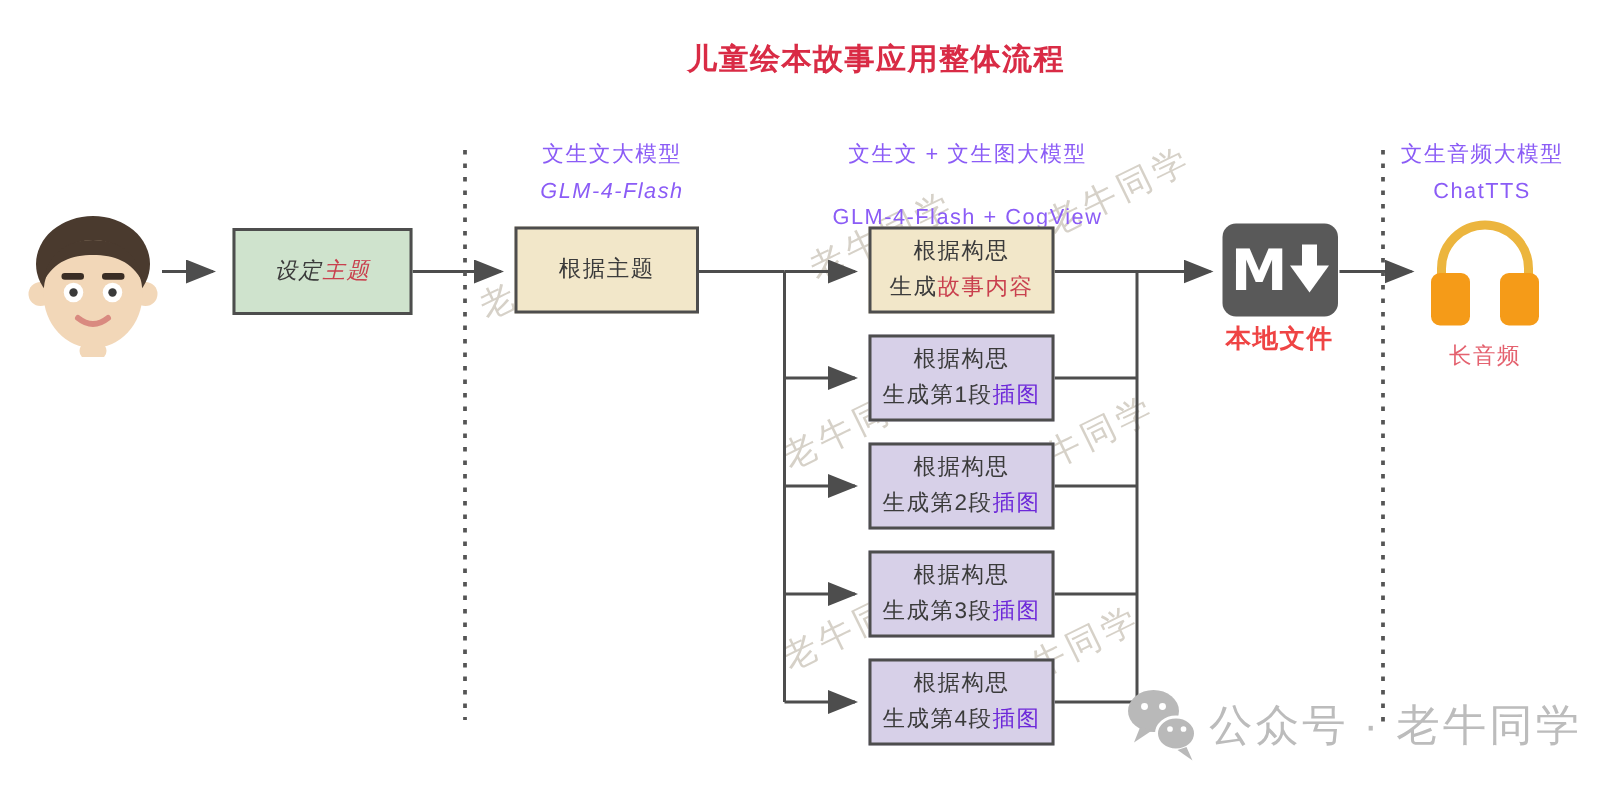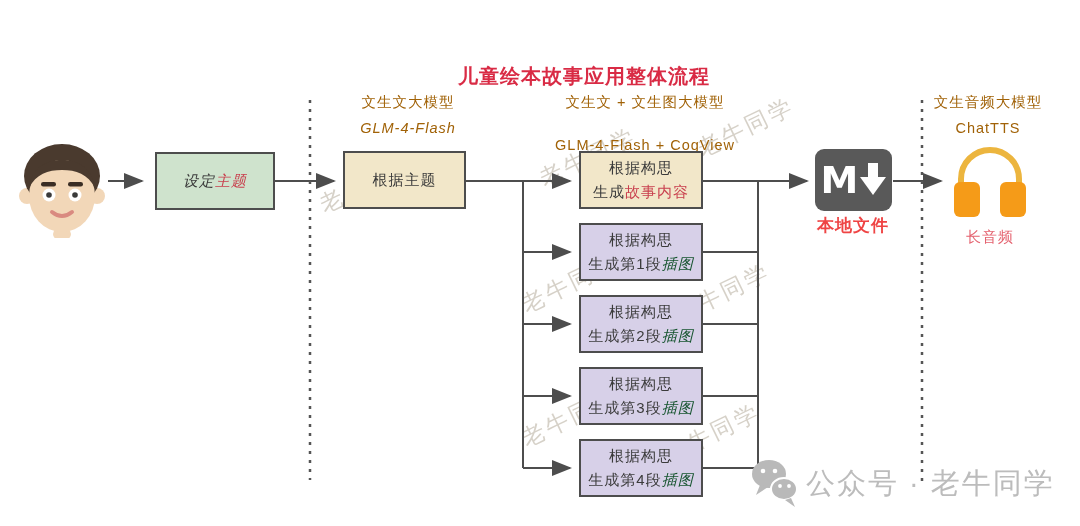--- a/index.html
+++ b/index.html
@@ -2,35 +2,35 @@
 <html><head>
 <meta charset="utf-8">
 <style>
   html,body{margin:0;padding:0;background:#fff;}
   .canvas{
     position:relative;width:1080px;height:526px;background:#ffffff;overflow:hidden;
     font-family:"Liberation Sans","DejaVu Sans",sans-serif;
   }
   .abs{position:absolute;}
   .title{
-    font-size:20px;font-weight:bold;color:#d92b45;text-align:center;letter-spacing:1px;margin-top:37px;
+    font-size:20px;font-weight:bold;color:#d92b45;text-align:center;letter-spacing:1px;
   }
   .stage-label{
-    color:#a16207;font-size:14.5px;text-align:center;letter-spacing:1px;white-space:nowrap;
+    color:#8b5cf6;font-size:14.5px;text-align:center;letter-spacing:1px;white-space:nowrap;
   }
   .node{
     position:absolute;border:2px solid #4d4d4d;box-sizing:border-box;
     display:flex;flex-direction:column;align-items:center;justify-content:center;
     font-size:15px;color:#3b3b3b;line-height:1.6;text-align:center;letter-spacing:1px;
   }
   .node-green{background:#cfe3cd;}
   .node-tan{background:#f2e7c9;}
   .node-purple{background:#d7d0e8;}
   .accent-red{color:#c9404e;}
-  .accent-pink{color:#14532d;font-style:italic;}
+  .accent-pink{color:#6d28d9;}
   .md-icon{
     position:absolute;background:#595959;border-radius:9px;
     display:flex;align-items:center;justify-content:center;gap:2px;
   }
   .md-letter{color:#ffffff;font-weight:bold;font-size:38px;line-height:1;font-family:"DejaVu Sans",sans-serif;}
   .file-label{color:#ef4444;font-weight:bold;font-size:17px;text-align:center;letter-spacing:1px;}
   .audio-label{color:#e4626f;font-size:15px;text-align:center;letter-spacing:1px;}
   .watermark{
     position:absolute;color:rgba(164,152,134,0.45);font-size:23px;letter-spacing:3px;
     transform:rotate(-26deg);white-space:nowrap;pointer-events:none;

